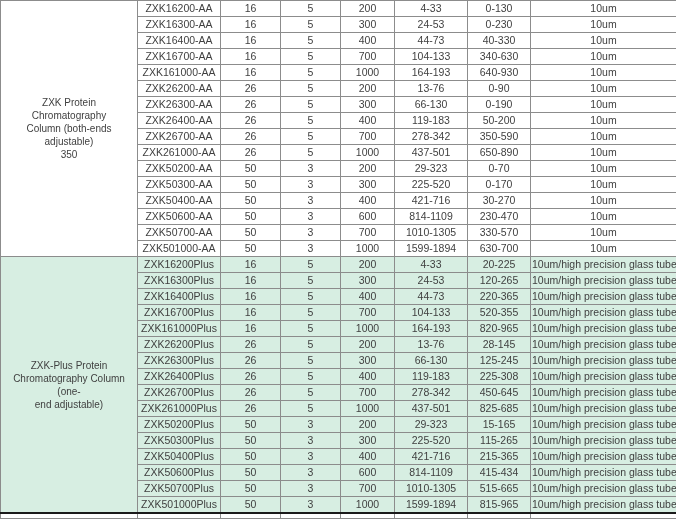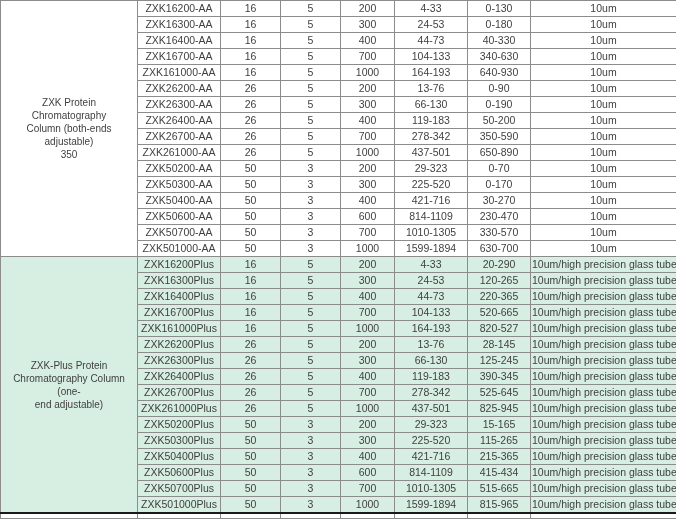--- a/index.html
+++ b/index.html
@@ -75,21 +75,21 @@
         <td>4-33</td>
         <td>0-130</td>
         <td>10um</td>
       </tr>
       <tr class="section-white">
         <td>ZXK16300-AA</td>
         <td>16</td>
         <td>5</td>
         <td>300</td>
         <td>24-53</td>
-        <td>0-180</td>
+        <td>0-230</td>
         <td>10um</td>
       </tr>
       <tr class="section-white">
         <td>ZXK16400-AA</td>
         <td>16</td>
         <td>5</td>
         <td>400</td>
         <td>44-73</td>
         <td>40-330</td>
         <td>10um</td>
@@ -211,21 +211,21 @@
         <td>630-700</td>
         <td>10um</td>
       </tr>
       <tr class="section-green">
         <td class="category-cell" rowspan="16"><span>ZXK-Plus Protein</span><br><span>Chromatography Column (one-</span><br><span>end adjustable)</span></td>
         <td>ZXK16200Plus</td>
         <td>16</td>
         <td>5</td>
         <td>200</td>
         <td>4-33</td>
-        <td>20-290</td>
+        <td>20-225</td>
         <td>10um/high precision glass tube</td>
       </tr>
       <tr class="section-green">
         <td>ZXK16300Plus</td>
         <td>16</td>
         <td>5</td>
         <td>300</td>
         <td>24-53</td>
         <td>120-265</td>
         <td>10um/high precision glass tube</td>
@@ -238,30 +238,30 @@
         <td>44-73</td>
         <td>220-365</td>
         <td>10um/high precision glass tube</td>
       </tr>
       <tr class="section-green">
         <td>ZXK16700Plus</td>
         <td>16</td>
         <td>5</td>
         <td>700</td>
         <td>104-133</td>
-        <td>520-665</td>
+        <td>520-355</td>
         <td>10um/high precision glass tube</td>
       </tr>
       <tr class="section-green">
         <td>ZXK161000Plus</td>
         <td>16</td>
         <td>5</td>
         <td>1000</td>
         <td>164-193</td>
-        <td>820-527</td>
+        <td>820-965</td>
         <td>10um/high precision glass tube</td>
       </tr>
       <tr class="section-green">
         <td>ZXK26200Plus</td>
         <td>26</td>
         <td>5</td>
         <td>200</td>
         <td>13-76</td>
         <td>28-145</td>
         <td>10um/high precision glass tube</td>
@@ -274,39 +274,39 @@
         <td>66-130</td>
         <td>125-245</td>
         <td>10um/high precision glass tube</td>
       </tr>
       <tr class="section-green">
         <td>ZXK26400Plus</td>
         <td>26</td>
         <td>5</td>
         <td>400</td>
         <td>119-183</td>
-        <td>390-345</td>
+        <td>225-308</td>
         <td>10um/high precision glass tube</td>
       </tr>
       <tr class="section-green">
         <td>ZXK26700Plus</td>
         <td>26</td>
         <td>5</td>
         <td>700</td>
         <td>278-342</td>
-        <td>525-645</td>
+        <td>450-645</td>
         <td>10um/high precision glass tube</td>
       </tr>
       <tr class="section-green">
         <td>ZXK261000Plus</td>
         <td>26</td>
         <td>5</td>
         <td>1000</td>
         <td>437-501</td>
-        <td>825-945</td>
+        <td>825-685</td>
         <td>10um/high precision glass tube</td>
       </tr>
       <tr class="section-green">
         <td>ZXK50200Plus</td>
         <td>50</td>
         <td>3</td>
         <td>200</td>
         <td>29-323</td>
         <td>15-165</td>
         <td>10um/high precision glass tube</td>

